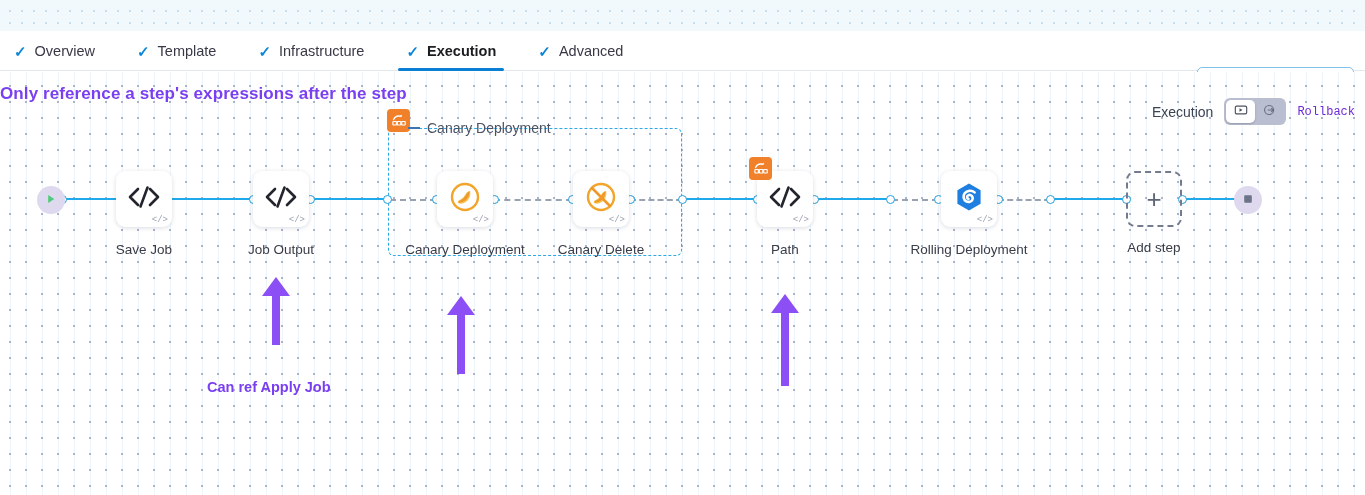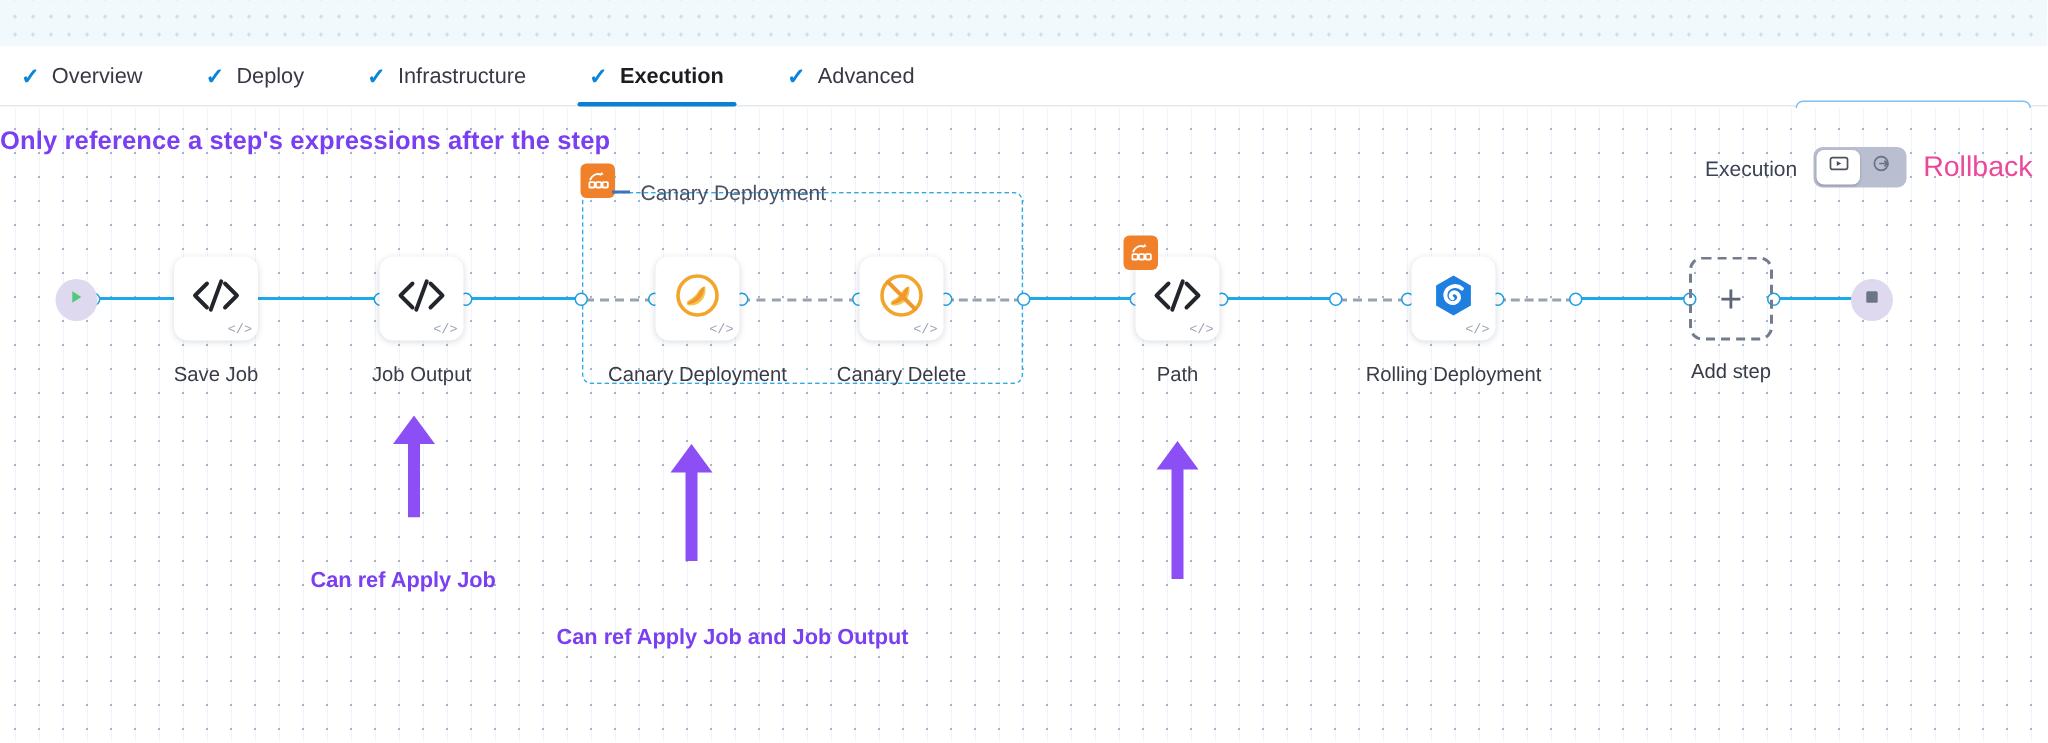--- a/index.html
+++ b/index.html
@@ -79,21 +79,21 @@
   .toggle {
     width:62px; height:27px; border-radius:6px; background:#b9bfd0;
     display:flex; align-items:center; padding:2px; position:relative;
   }
   .toggle .seg {
     width:29px; height:23px; border-radius:5px;
     display:flex; align-items:center; justify-content:center;
     cursor:pointer;
   }
   .toggle .seg.on { background:#ffffff; box-shadow:0 1px 2px rgba(0,0,0,.2); }
-  .rollback { font-size:19px; color:#ec4899; cursor:pointer; }
+  .rollback { font-size:12px; color:#6d28d9; cursor:pointer;font-family:Liberation Mono, monospace; }
 
   
   .pipe { position:absolute; left:0; top:72px; width:1365px; height:423px; }
 
   .grp {
     position:absolute;
     border:1.4px dashed #2ea9e8; border-radius:6px;
     background:rgba(255,255,255,0.0);
   }
   .grp-title {
@@ -166,21 +166,21 @@
   <div class="tabbar">
     <div class="tabs">
 
       <div class="tab">
         <span class="chk">✓</span>
         <span>Overview</span>
       </div>
 
       <div class="tab">
         <span class="chk">✓</span>
-        <span>Deploy</span>
+        <span>Template</span>
       </div>
 
       <div class="tab">
         <span class="chk">✓</span>
         <span>Infrastructure</span>
       </div>
 
       <div class="tab active">
         <span class="chk">✓</span>
         <span>Execution</span>
@@ -386,21 +386,20 @@
       </svg>
     </div>
     <div class="ann-text" style="left:207px; top:258px; width:260px;">Can ref Apply Job</div>
 
     <div class="arrow" style="left:443px; top:224px;">
       <svg width="36" height="78" viewBox="0 0 36 78">
         <rect x="14" y="16" width="8" height="62" fill="#8b4ff5"></rect>
         <path d="M18 0l14 19H4z" fill="#8b4ff5"></path>
       </svg>
     </div>
-    <div class="ann-text" style="left:371px; top:296px; width:340px;">Can ref Apply Job and Job Output</div>
 
     <div class="arrow" style="left:767px; top:222px;">
       <svg width="36" height="92" viewBox="0 0 36 92">
         <rect x="14" y="16" width="8" height="76" fill="#8b4ff5"></rect>
         <path d="M18 0l14 19H4z" fill="#8b4ff5"></path>
       </svg>
     </div>
 
   </div>
 </div>

